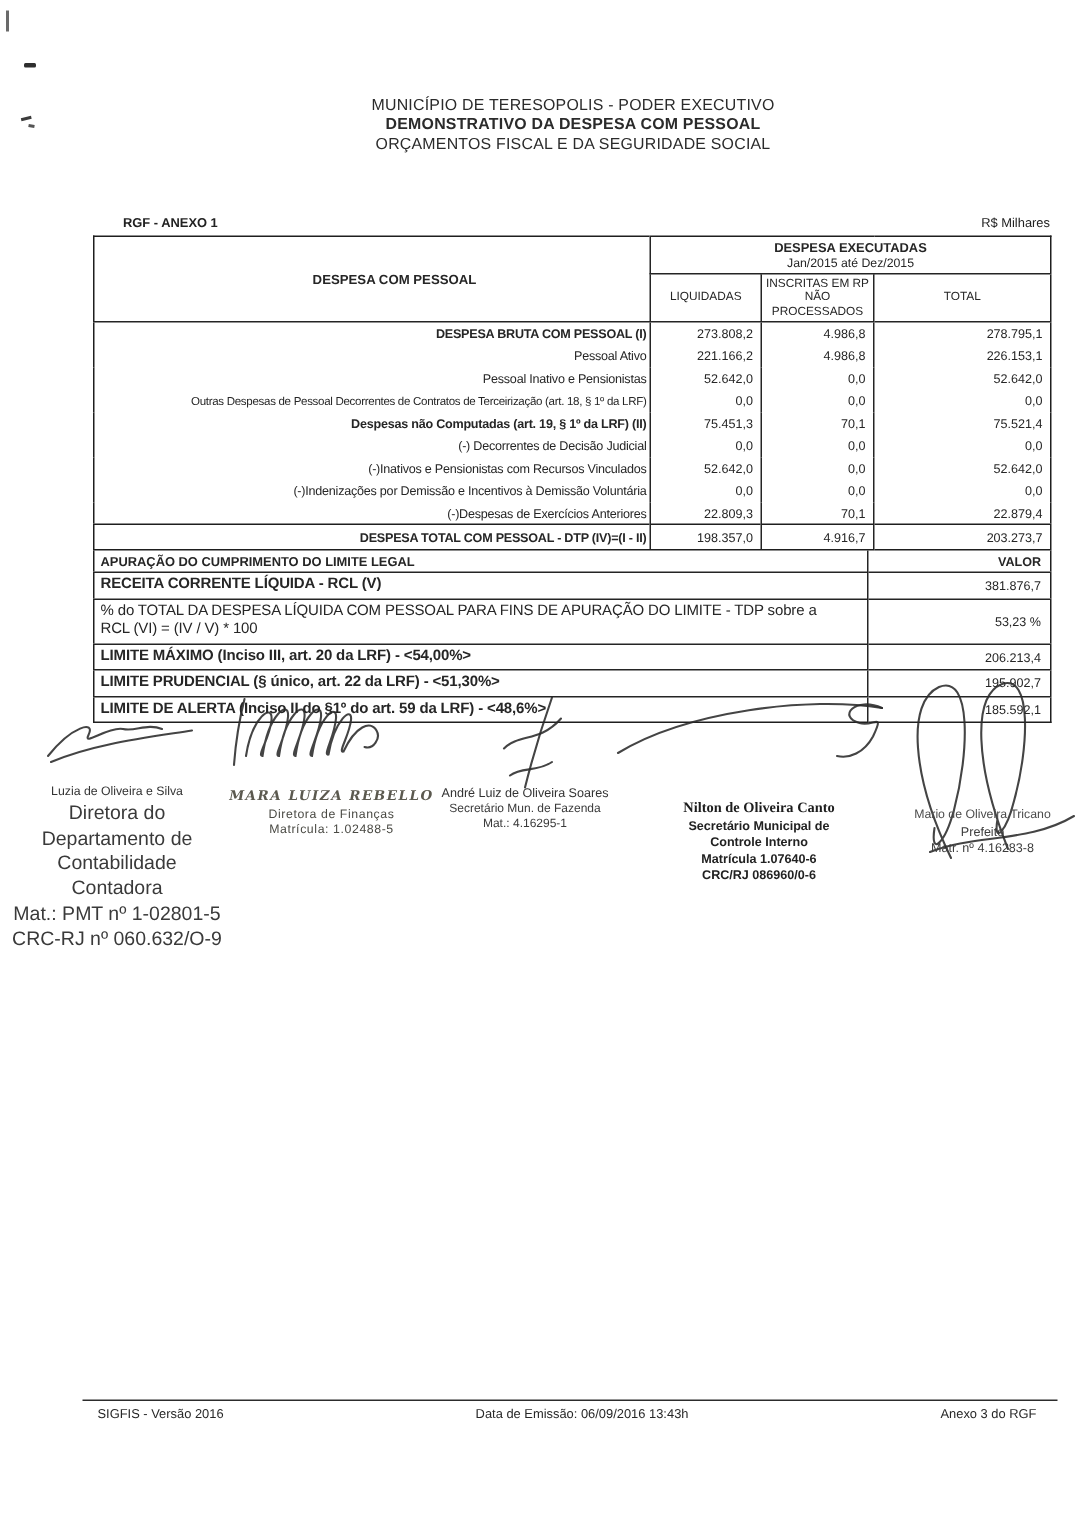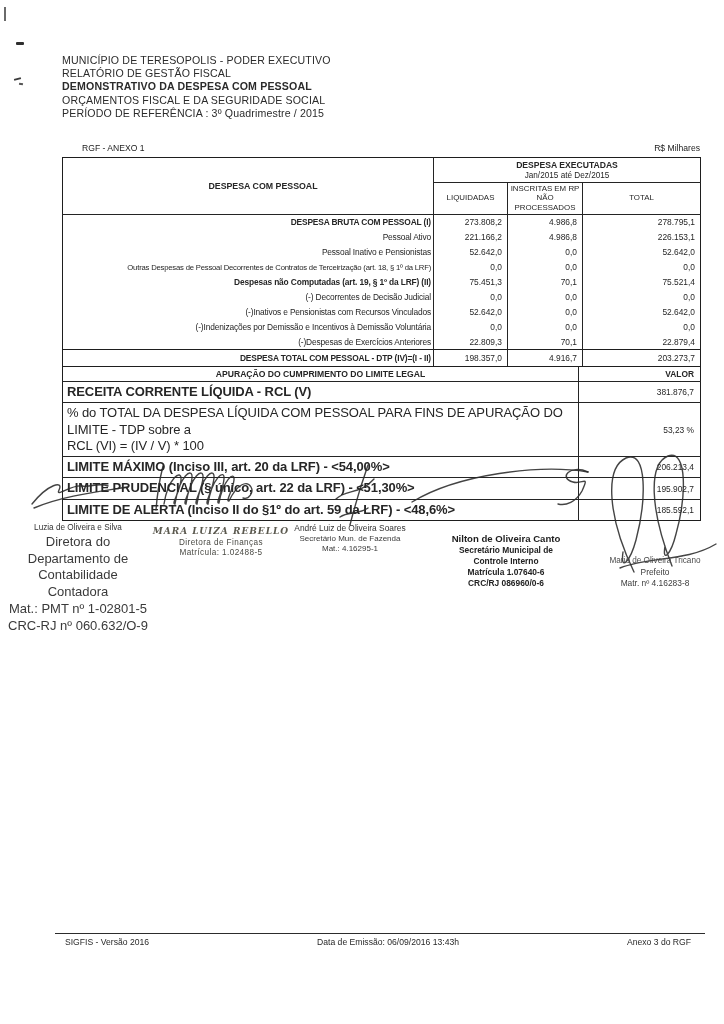--- a/index.html
+++ b/index.html
@@ -15,32 +15,32 @@
 
   
   .artifact { position:absolute; background:#4a4a4a; }
   .a1 { left:4px;  top:7px;  width:2px; height:14px; background:#6a6a6a; }
   .a2 { left:16px; top:42px; width:8px; height:3px;  background:#2e2e2e; border-radius:1px; }
   .a3 { left:14px; top:78px; width:7px; height:2px;  background:#3c3c3c; transform:rotate(-14deg); }
   .a4 { left:19px; top:83px; width:4px; height:2px;  background:#555; transform:rotate(10deg); }
 
   
   .doc-header {
-    position:absolute; top:54px; left:62px; width:640px;
-    text-align:left; font-size:10.6px; line-height:13.2px;
+    position:absolute; top:64px; left:62px; width:640px;
+    text-align:center; font-size:10.6px; line-height:13.2px;
     letter-spacing:.15px; color:#2b2b2b;
   }
   .doc-header .b { font-weight:bold; }
 
   .meta-row {
     position:absolute; top:143px; left:62px; width:638px;
     display:flex; justify-content:space-between;
     font-size:8.6px; color:#222;
   }
-  .meta-row .left { font-weight:normal;padding-left:20px; }
+  .meta-row .left { font-weight:bold;padding-left:20px; }
 
   
   .tables { position:absolute; top:157px; left:62px; width:638px; }
   table { border-collapse:collapse; table-layout:fixed; width:638px; }
 
   table.main { border:1.6px solid #1e1e1e; }
   .main td { border-left:1.2px solid #242424; vertical-align:middle;text-align:right; }
   .main td.lbl { border-left:none;padding-left:30px; }
 
   .main .grp-head {
@@ -70,23 +70,23 @@
     font-size:8.4px; text-align:right; padding-right:5px; white-space:nowrap;
   }
   .main tr.total td {
     border-top:1.6px solid #1e1e1e; border-bottom:1.6px solid #1e1e1e; height:17px;
   }
 
   table.limits { border:1.6px solid #1e1e1e; border-top:none; }
   .limits td { border-top:1.3px solid #242424; vertical-align:middle; padding:2px 4px; }
   .limits tr:first-child td { border-top:none; }
   .limits td.val { border-left:1.2px solid #242424; text-align:right; font-size:8.4px; padding-right:6px; white-space:nowrap; }
-  .limits .sec-head { text-align:center; font-weight:bold; font-size:8.6px; height:14px; }
+  .limits .sec-head { text-align:left; font-weight:bold; font-size:8.6px; height:14px; }
   .limits .val-head { text-align:center; font-weight:bold; font-size:8.6px; }
-  .limits .lim-lbl { font-size:13px; letter-spacing:-.1px; white-space:pre-line; line-height:1.25; }
+  .limits .lim-lbl { font-size:10px; letter-spacing:-.1px; white-space:pre-line; line-height:1.25; }
   .limits .strong { font-weight:bold; }
 
   
   .sig-svg { position:absolute; pointer-events:none; }
   .sig-svg path { fill:none; stroke:#2a2a2a; stroke-width:1.4; stroke-linecap:round; opacity:.88; }
   .sig-block { position:absolute; text-align:center; line-height:1.3;margin-top:20px; }
   .sig-name { font-size:8px; color:#333; }
   .sig-line { font-size:13px; color:#3a3a3a; }
 
   .sig1 { left:4px; top:503px; width:148px; }
@@ -97,24 +97,24 @@
     font-family:"DejaVu Serif", serif; font-style:italic; font-weight:bold;
     font-size:9px; letter-spacing:1px; color:#5b594f;
   }
   .sig2 .sig-line { font-size:8.2px; color:#4a4a44; letter-spacing:.4px; }
 
   .sig3 { left:280px; top:503px; width:140px; }
   .sig3 .sig-name { font-size:8.4px; }
   .sig3 .sig-line { font-size:8px; }
 
   .sig4 { left:420px; top:513px; width:172px; }
-  .sig4 .sig-name { font-size:9.6px; font-weight:bold; color:#1d1d1d; }
+  .sig4 .sig-name { font-size:9.6px; font-weight:bold; color:#1d1d1d;font-family:Liberation Serif, serif; }
   .sig4 .sig-line { font-size:8.4px; font-weight:bold; color:#222; }
 
-  .sig5 { left:588px; top:536px; width:134px; }
+  .sig5 { left:588px; top:518px; width:134px; }
   .sig5 .sig-name { font-size:8.2px; color:#4c4c4c; }
   .sig5 .sig-line { font-size:8.4px; color:#3d3d3d; }
 
   
   .footer {
     position:absolute; top:917px; left:55px; width:650px;
     border-top:1.5px solid #2c2c2c; padding:3px 14px 0 10px;
     display:flex; justify-content:space-between;
     font-size:8.6px; color:#282828;margin-top:16px;
   }
@@ -124,24 +124,22 @@
 
 <div class="page">
 
   <div class="artifact a1"></div>
   <div class="artifact a2"></div>
   <div class="artifact a3"></div>
   <div class="artifact a4"></div>
 
   <div class="doc-header">
     <div>MUNICÍPIO DE TERESOPOLIS - PODER EXECUTIVO</div>
-    <div>RELATÓRIO DE GESTÃO FISCAL</div>
     <div class="b">DEMONSTRATIVO DA DESPESA COM PESSOAL</div>
     <div>ORÇAMENTOS FISCAL E DA SEGURIDADE SOCIAL</div>
-    <div>PERÍODO DE REFERÊNCIA : 3º Quadrimestre / 2015</div>
   </div>
 
   <div class="meta-row">
     <span class="left">RGF - ANEXO 1</span>
     <span>R$ Milhares</span>
   </div>
 
   <div class="tables">
 
     <table class="main">

